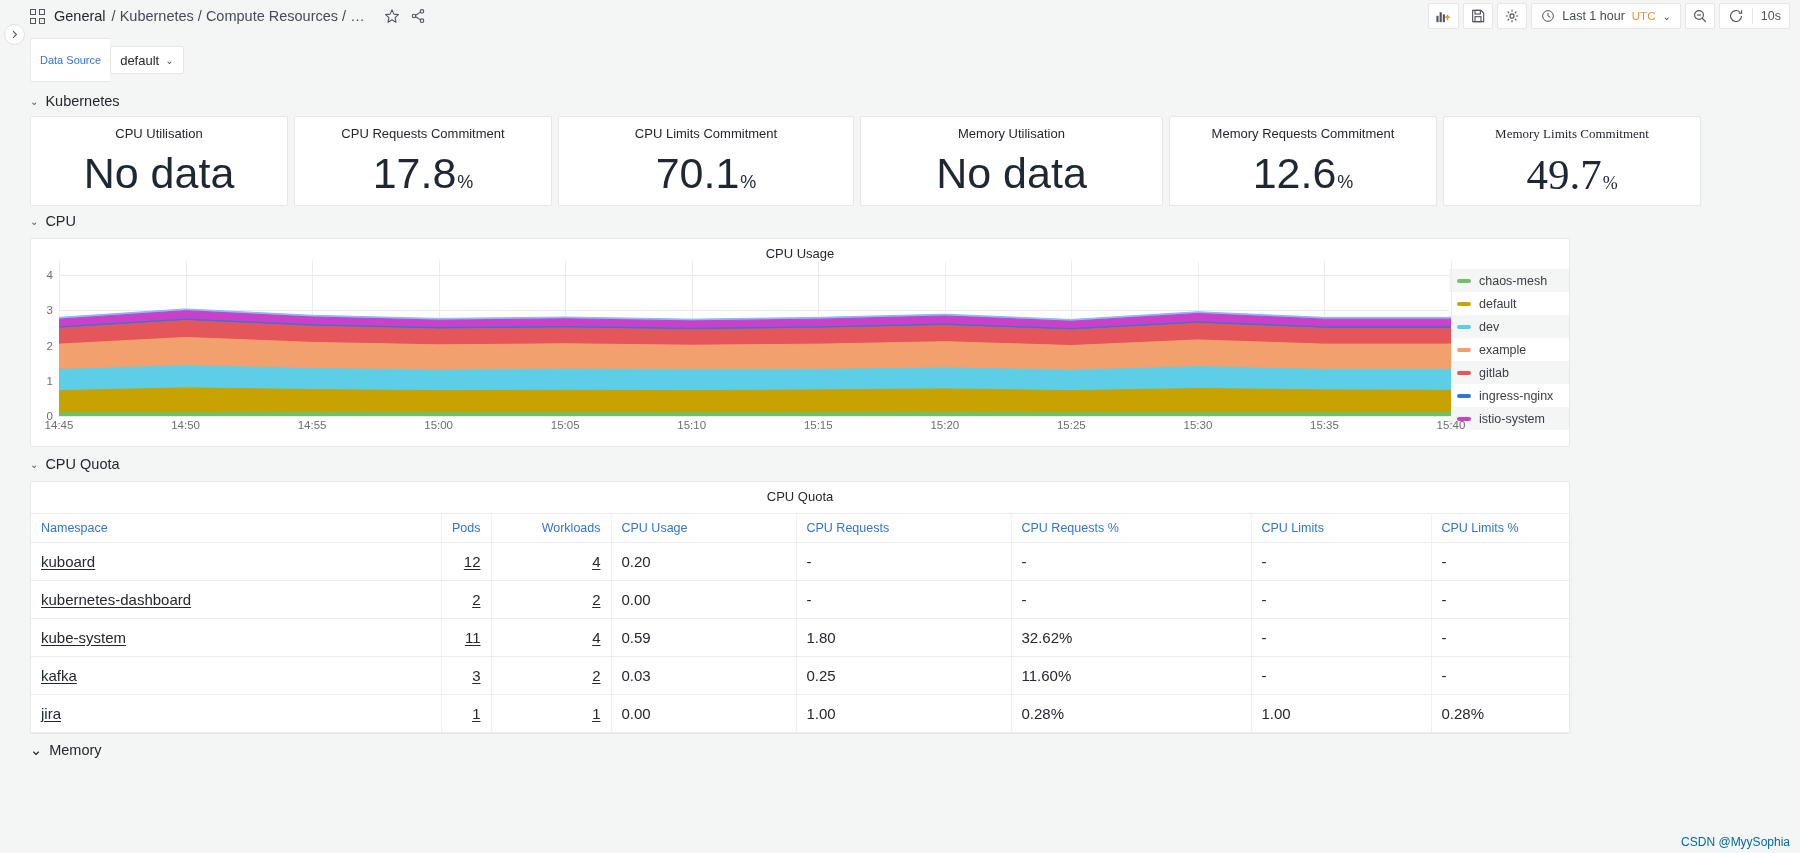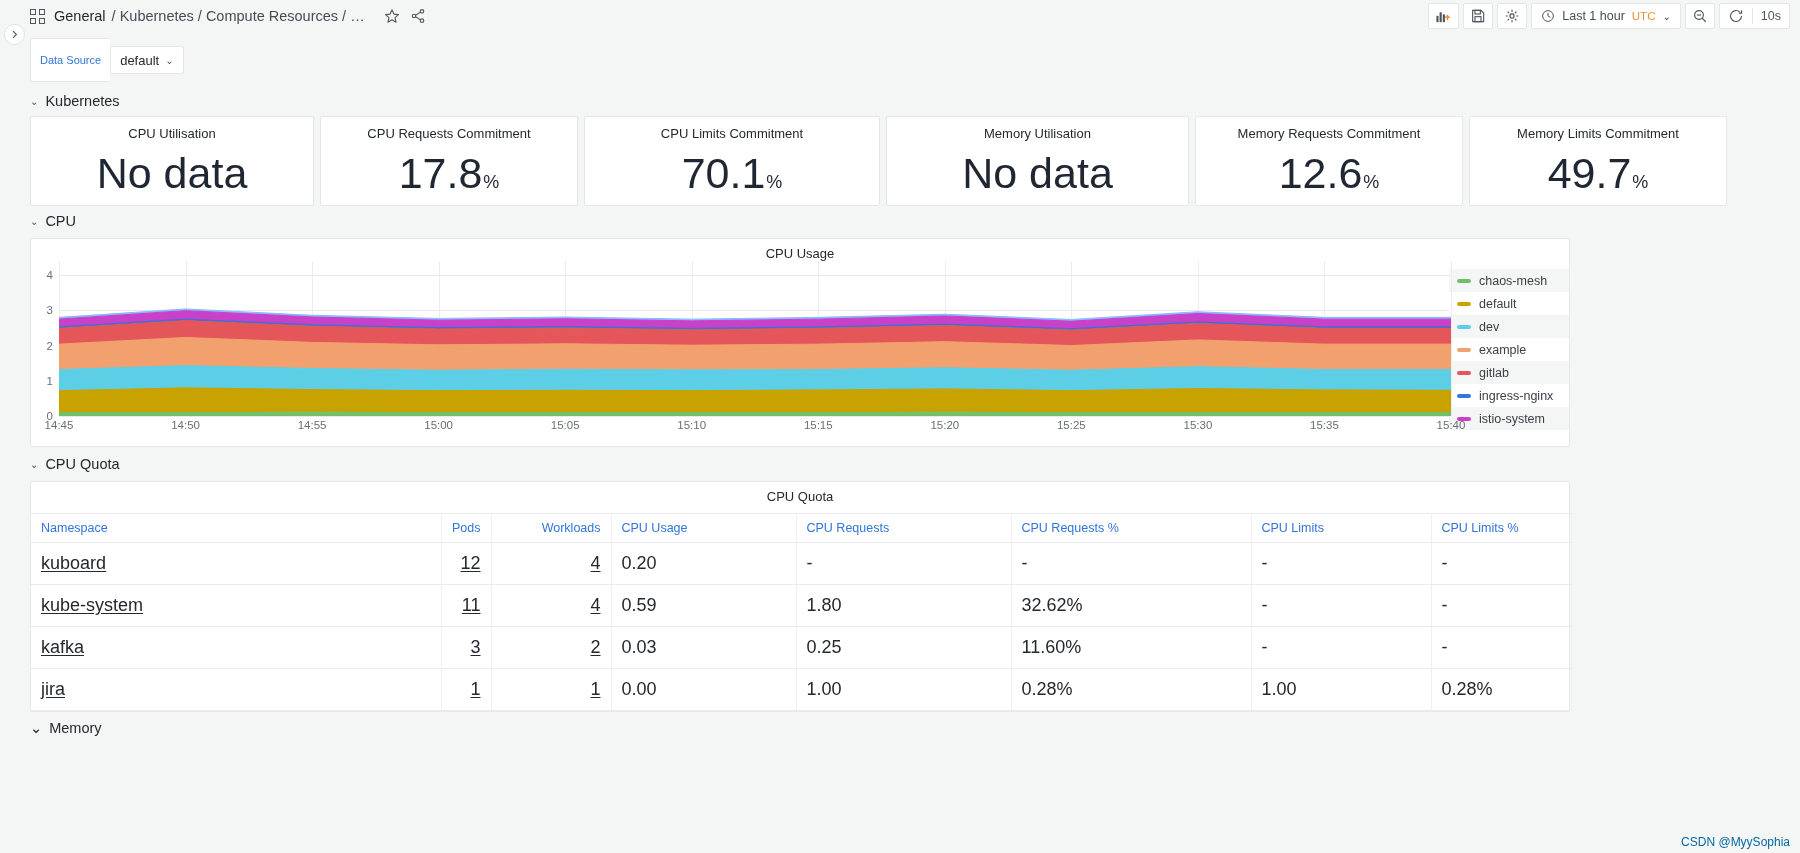--- a/index.html
+++ b/index.html
@@ -126,21 +126,21 @@
   
   .tpanel { background:#fff; border:1px solid #e6e7e8; border-radius:2px; margin: 4px 0 0 30px; }
   .tpanel .ptitle { text-align:center; font-size: 13px; color:#24292e; padding: 7px 0 9px; }
   table { width: 100%; border-collapse: collapse; table-layout: fixed; }
   th {
     text-align: left; font-size: 12.5px; font-weight: 400; color:#3274d9;
     padding: 7px 10px; border-top: 1px solid #ececec; border-bottom: 1px solid #ececec;
     border-right: 1px solid #f0f0f0;
   }
   td {
-    font-size: 18px; color:#24292e; padding: 10px 10px;
+    font-size: 15px; color:#24292e; padding: 10px 10px;
     border-bottom: 1px solid #ececec; border-right: 1px solid #f0f0f0;
     white-space: nowrap; overflow: hidden;
   }
   td a { color:#24292e; text-decoration: underline; text-underline-offset: 2px; }
   .watermark {
     position: absolute; right: 10px; bottom: 4px;
     font-size: 12px; color:#0369a1;
   }
   .footer-hdr {
     padding: 8px 0 0 30px; font-size: 14.5px; color:#24292e;
@@ -242,21 +242,21 @@
     <span>default</span>
     <span style="font-size:10px;color:#52545c">⌄</span>
   </span>
 </div>
 
 <div class="rowhdr">
   <span class="chev">⌄</span>
   <span>Kubernetes</span>
 </div>
 <div class="stats" id="stats">
-    <div class="stat" style="width: 284px;">
+    <div class="stat" style="width: 258px;">
       <div class="title">CPU Utilisation</div>
       <div class="big">
         <span>No data</span>
       </div>
     </div>
     <div class="stat" style="width: 258px;">
       <div class="title">CPU Requests Commitment</div>
       <div class="big">
         <span>17.8</span>
         <span class="unit">%</span>
@@ -275,21 +275,21 @@
         <span>No data</span>
       </div>
     </div>
     <div class="stat" style="width: 268px;">
       <div class="title">Memory Requests Commitment</div>
       <div class="big">
         <span>12.6</span>
         <span class="unit">%</span>
       </div>
     </div>
-    <div class="stat" style="width: 258px;">
+    <div class="stat" style="width: 258px; font-family: Liberation Serif, serif;">
       <div class="title">Memory Limits Commitment</div>
       <div class="big">
         <span>49.7</span>
         <span class="unit">%</span>
       </div>
     </div>
   </div>
 
 <div class="rowhdr" style="margin-top:2px">
   <span class="chev">⌄</span>
@@ -420,20 +420,30 @@
           <td><a href="#">kuboard</a></td>
           <td style="text-align: right;"><a href="#">12</a></td>
           <td style="text-align: right;"><a href="#">4</a></td>
           <td>0.20</td>
           <td>-</td>
           <td>-</td>
           <td>-</td>
           <td>-</td>
         </tr>
         <tr>
+          <td><a href="#">kubernetes-dashboard</a></td>
+          <td style="text-align: right;"><a href="#">2</a></td>
+          <td style="text-align: right;"><a href="#">2</a></td>
+          <td>0.00</td>
+          <td>-</td>
+          <td>-</td>
+          <td>-</td>
+          <td>-</td>
+        </tr>
+        <tr>
           <td><a href="#">kube-system</a></td>
           <td style="text-align: right;"><a href="#">11</a></td>
           <td style="text-align: right;"><a href="#">4</a></td>
           <td>0.59</td>
           <td>1.80</td>
           <td>32.62%</td>
           <td>-</td>
           <td>-</td>
         </tr>
         <tr>

